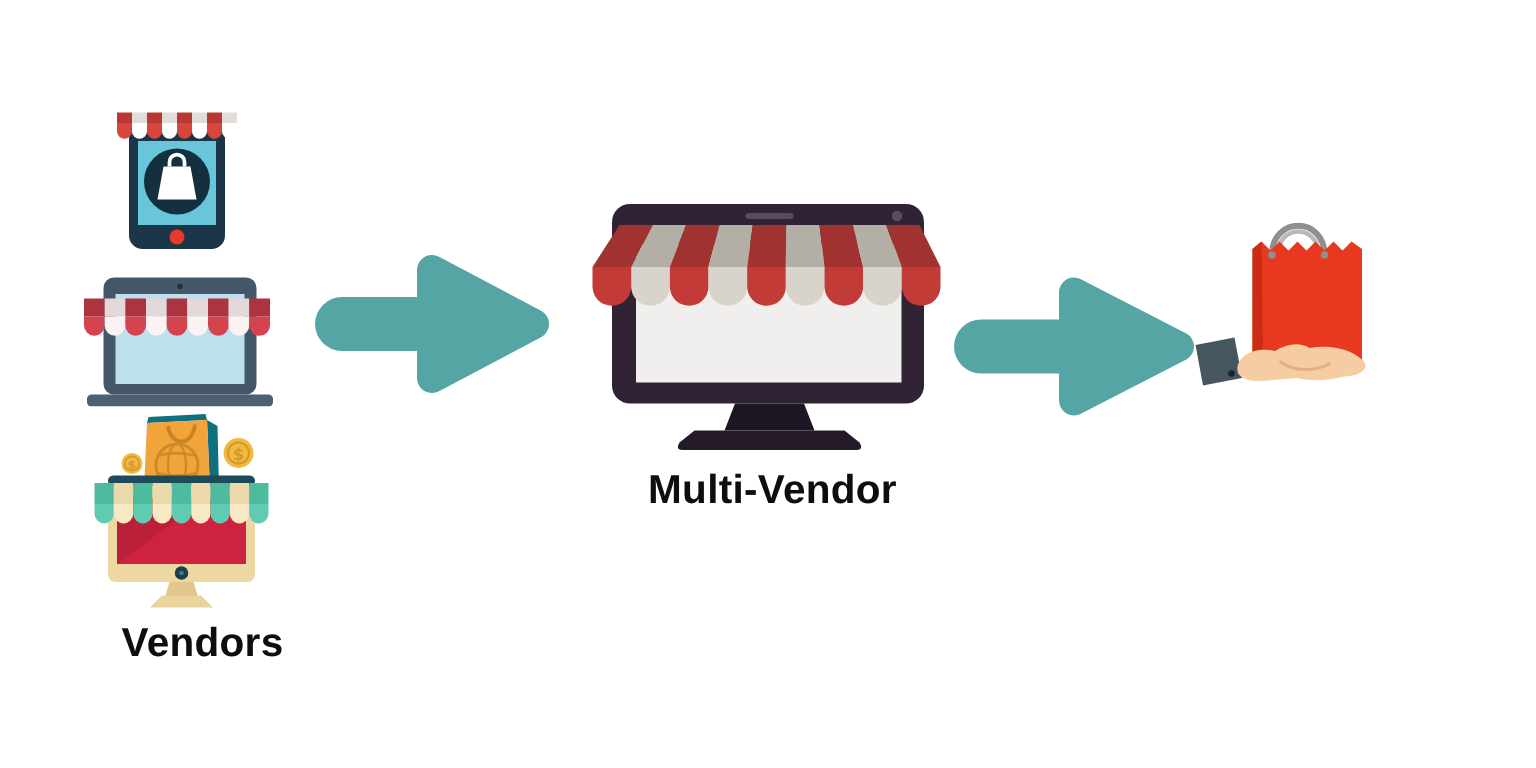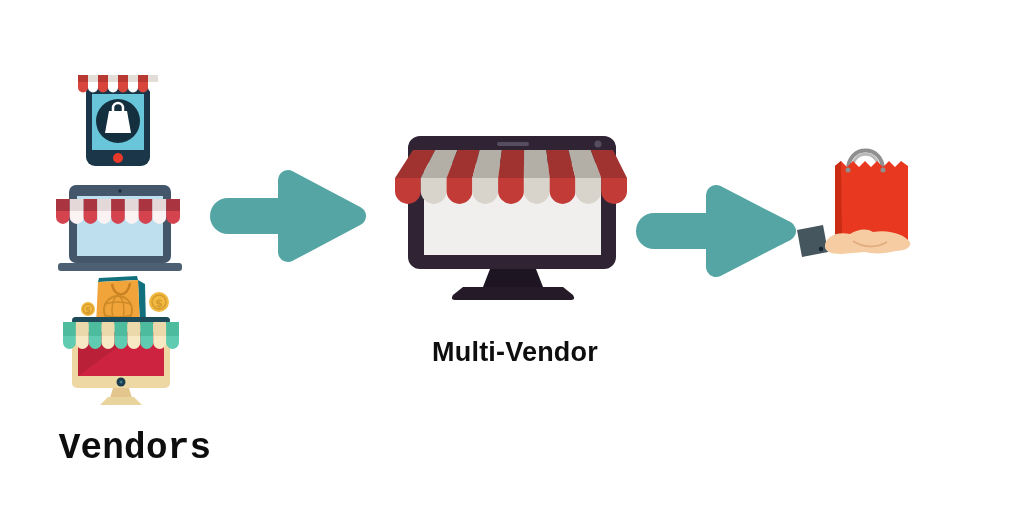--- a/index.html
+++ b/index.html
@@ -1,21 +1,21 @@
 <!DOCTYPE html>
 <html><head>
 <meta charset="utf-8">
 <style>
   html,body{margin:0;padding:0;background:#fff;}
   .canvas{position:relative;width:1024px;height:512px;background:#ffffff;overflow:hidden;
           font-family:"Liberation Sans",sans-serif;}
   .abs{position:absolute;}
   .label{font-weight:700;color:#0e0e0e;text-align:center;letter-spacing:0.2px;}
-  .vendors-label{left:35px;top:428px;width:200px;font-size:36px;font-family:Liberation Mono, monospace;}
-  .mp-label{left:385px;top:306px;width:260px;font-size:27px;line-height:41px;margin-top:26px;}
+  .vendors-label{left:35px;top:413px;width:200px;font-size:27px;}
+  .mp-label{left:385px;top:306px;width:260px;font-size:27px;line-height:41px;}
   svg{display:block;}
 </style>
 </head>
 <body>
 
 <div class="canvas">
 
   <svg class="abs" style="left:73px;top:63px" width="90" height="105" viewBox="0 0 90 105">
     <defs>
         <path id="ph-s" d="M0,0 h10 v5.5 a5,5 0 0 1 -10,0 z"></path>

